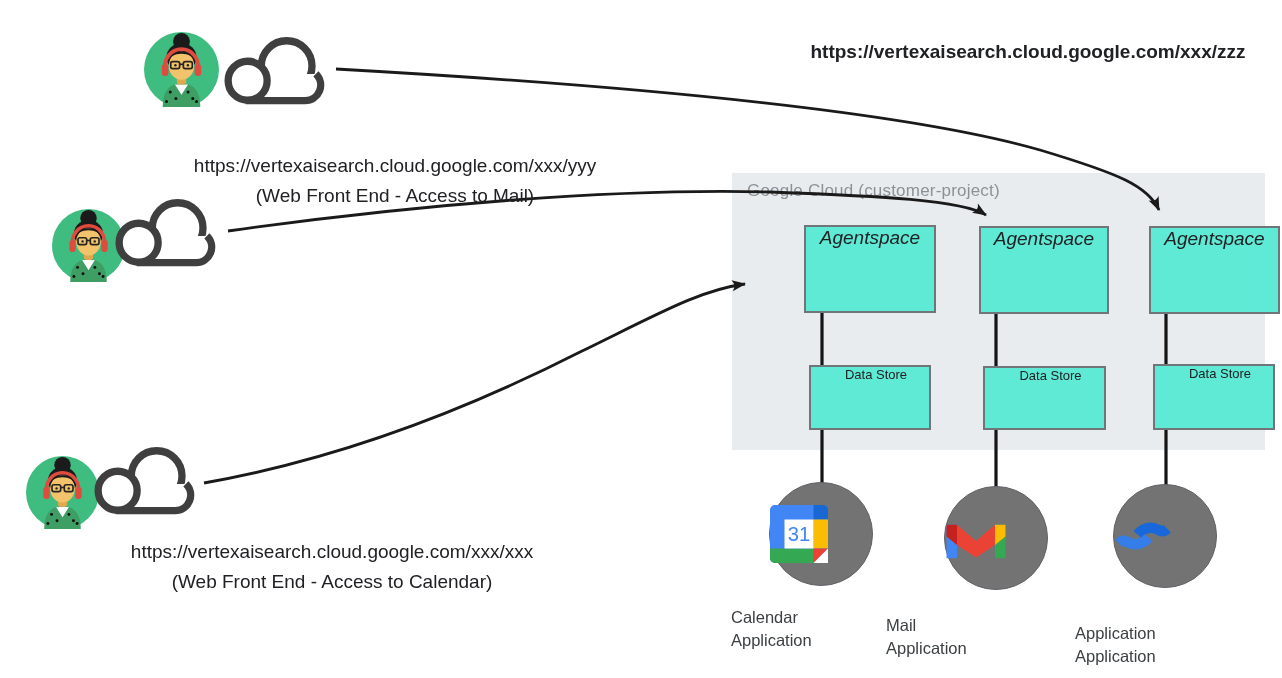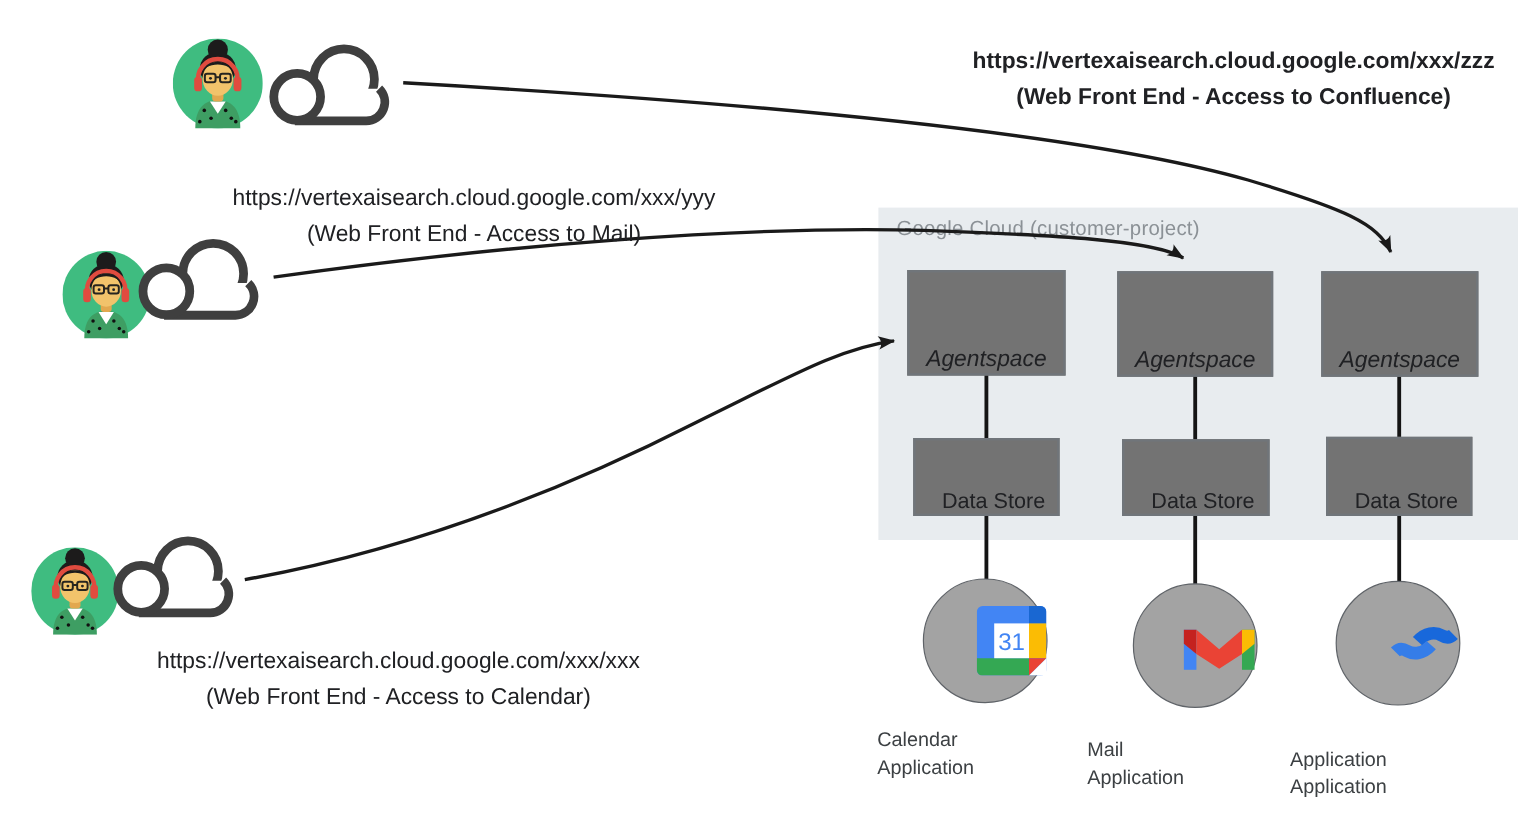--- a/index.html
+++ b/index.html
@@ -12,46 +12,46 @@
   .panel{
     position:absolute;left:732px;top:173px;width:533px;height:277px;
     background:#E8ECEF;z-index:1;
   }
   .panel-label{
     position:absolute;left:15px;top:8px;font-size:17px;color:#8B9196;letter-spacing:.2px;
   }
   svg.lines{position:absolute;left:0;top:0;z-index:2;}
   
   .box{
-    position:absolute;background:#737373;border:2px solid #70757A;
-    display:flex;align-items:flex-end;justify-content:center;z-index:3;box-sizing:border-box;
+    position:absolute;background:#5eead4;border:2px solid #70757A;
+    display:flex;align-items:flex-start;justify-content:center;z-index:3;box-sizing:border-box;margin-left:48px;
   }
   .box.agent{font-style:italic;font-size:19px;}
-  .box.store{font-size:18px;padding-left:12px;}
+  .box.store{font-size:13px;padding-left:12px;}
   .as1{left:756px;top:225px;width:132px;height:88px;}
   .as2{left:931px;top:226px;width:130px;height:88px;}
   .as3{left:1101px;top:226px;width:131px;height:88px;}
   .ds1{left:761px;top:365px;width:122px;height:65px;}
   .ds2{left:935px;top:366px;width:123px;height:64px;}
   .ds3{left:1105px;top:364px;width:122px;height:66px;}
   .app-circle{
     position:absolute;width:104px;height:104px;border-radius:50%;
-    background:#a3a3a3;border:1.5px solid #5F6368;box-sizing:border-box;
-    display:flex;align-items:center;justify-content:flex-end;z-index:3;
+    background:#737373;border:1.5px solid #5F6368;box-sizing:border-box;
+    display:flex;align-items:center;justify-content:flex-start;z-index:3;
   }
   .c1{left:769px;top:482px;}
   .c2{left:944px;top:486px;}
   .c3{left:1113px;top:484px;}
   .app-label{
     position:absolute;width:180px;text-align:left;font-size:16.5px;
     line-height:23px;color:#3C4043;z-index:3;
   }
   .app-label span{display:block;}
   .l1{left:731px;top:606px;}
-  .l2{left:906px;top:614px;}
+  .l2{left:886px;top:614px;}
   .l3{left:1075px;top:622px;}
   
   .url-block{
     position:absolute;width:500px;text-align:center;font-size:19px;line-height:30px;
     color:#202124;z-index:4;
   }
   .u1{left:778px;top:37px;font-weight:bold;}
   .u2{left:145px;top:151px;}
   .u3{left:82px;top:537px;}
   
@@ -89,21 +89,20 @@
       <line x1="822" y1="429" x2="822" y2="483"></line>
       <line x1="996" y1="313" x2="996" y2="367"></line>
       <line x1="996" y1="429" x2="996" y2="487"></line>
       <line x1="1166" y1="313" x2="1166" y2="365"></line>
       <line x1="1166" y1="429" x2="1166" y2="485"></line>
     </g>
   </svg>
 
   <div class="url-block u1">
     <div>https://vertexaisearch.cloud.google.com/xxx/zzz</div>
-    <div>(Web Front End - Access to Confluence)</div>
   </div>
   <div class="url-block u3">
     <div>https://vertexaisearch.cloud.google.com/xxx/xxx</div>
     <div>(Web Front End - Access to Calendar)</div>
   </div>
   <div class="url-block u2">
     <div>https://vertexaisearch.cloud.google.com/xxx/yyy</div>
     <div>(Web Front End - Access to Mail)</div>
   </div>
 

